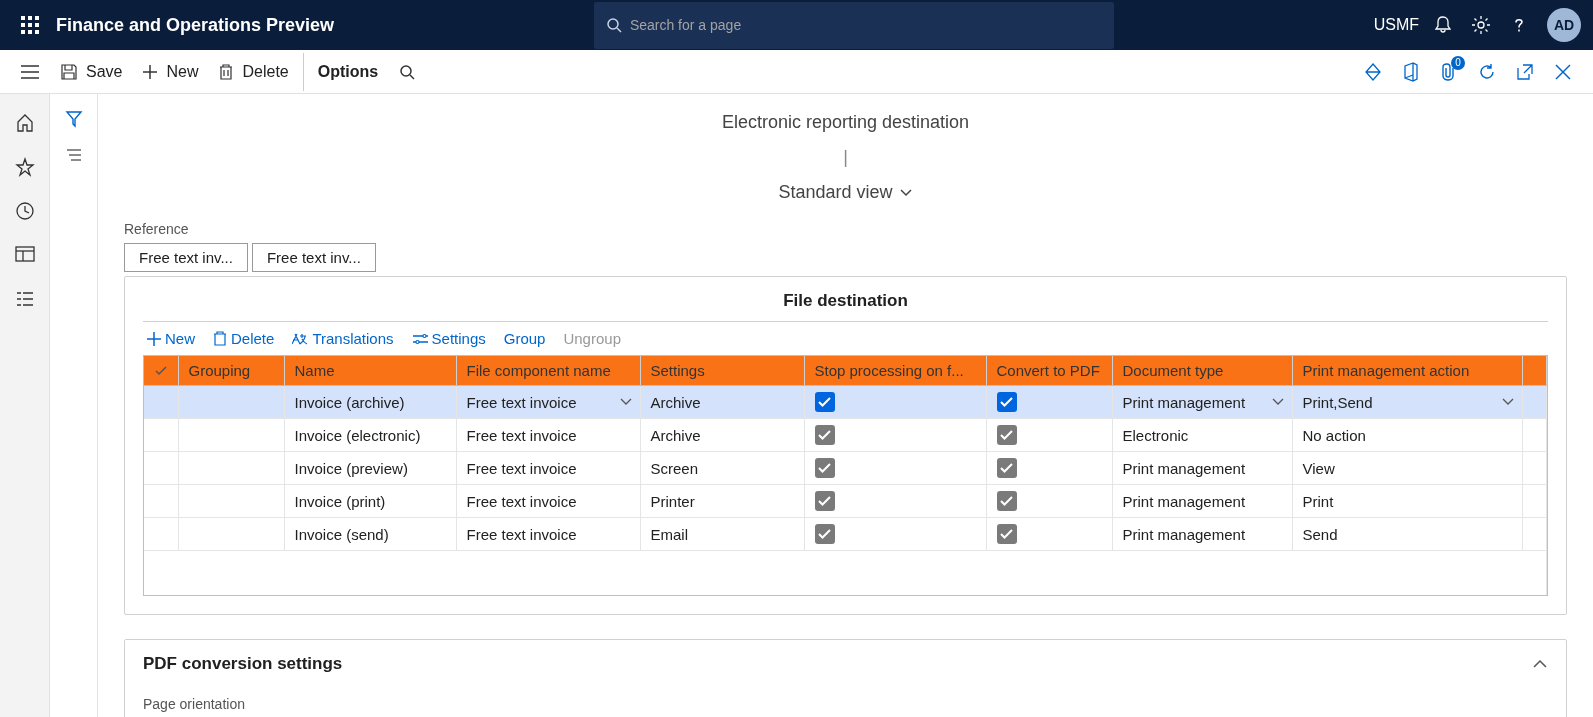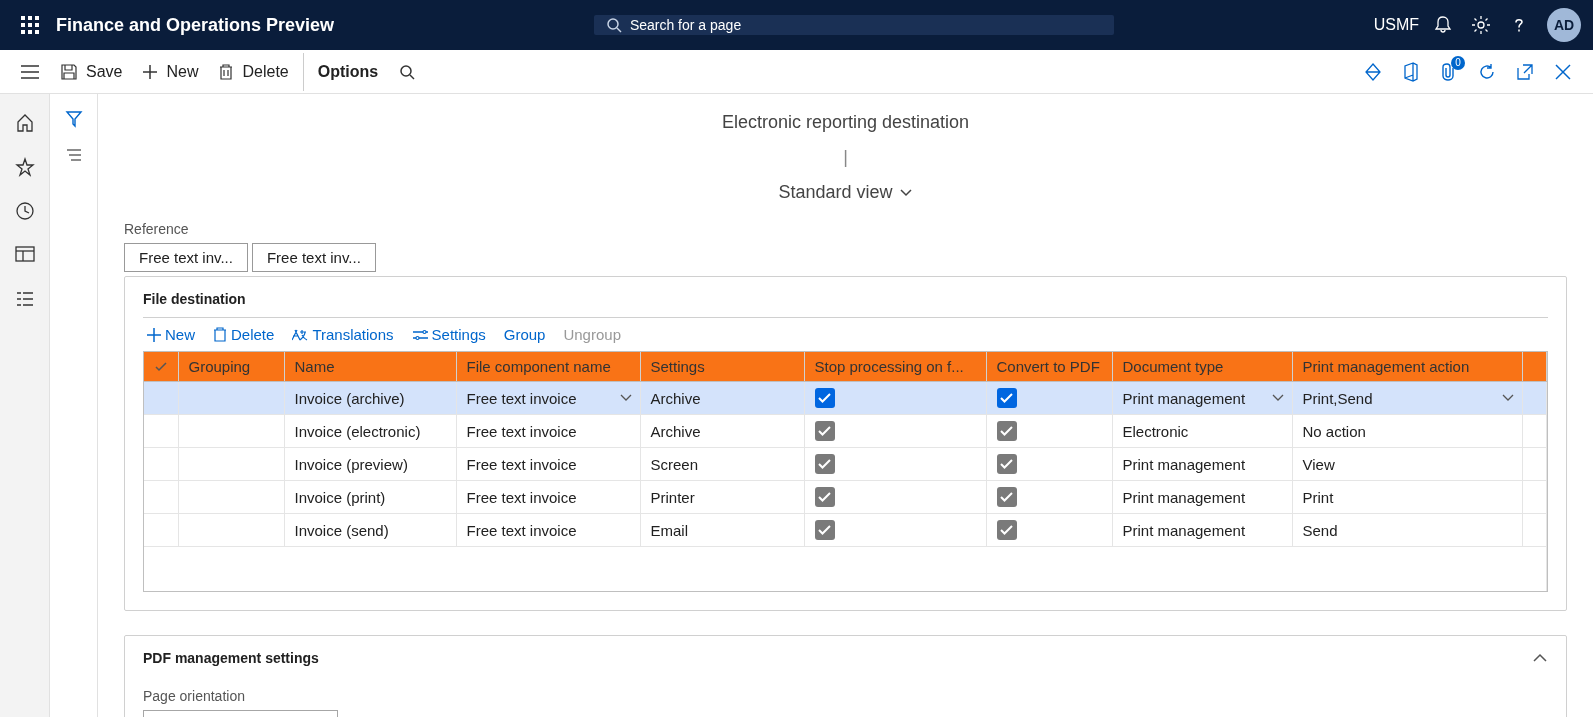--- a/index.html
+++ b/index.html
@@ -2,21 +2,21 @@
 <html><head>
 <meta charset="utf-8">
 <style>
   * { box-sizing: border-box; margin: 0; padding: 0; }
   body { font-family: "Segoe UI", -apple-system, sans-serif; font-size: 14px; color: #212121; background: #fff; overflow: hidden; }
   
   .top-bar { background: #0a1d3b; color: #fff; height: 50px; display: flex; align-items: center; padding: 0 12px; }
   .top-bar .waffle { width: 36px; display: flex; align-items: center; justify-content: center; }
   .top-bar .app-title { font-size: 18px; font-weight: 600; margin-left: 8px; }
   .top-bar .center { flex: 1; display: flex; justify-content: center; }
-  .search-box { background: #1a3055; width: 520px; height: 20px; border-radius: 2px; display: flex; align-items: center; padding: 0 12px; color: #ffffff; }
+  .search-box { background: #1a3055; width: 520px; height: 47px; border-radius: 2px; display: flex; align-items: center; padding: 0 12px; color: #a3a3a3; }
   .search-box svg { margin-right: 8px; flex-shrink: 0; }
   .top-bar .right { display: flex; align-items: center; gap: 10px; }
   .top-bar .right .org { font-size: 16px; }
   .top-bar .right .icon-btn { display: flex; align-items: center; justify-content: center; width: 28px; height: 28px; cursor: pointer; }
   .avatar { width: 34px; height: 34px; border-radius: 50%; background: #a0b8d8; color: #0a1d3b; font-size: 14px; font-weight: 600; display: flex; align-items: center; justify-content: center; margin-left: 4px; }
   
   .action-pane { height: 44px; border-bottom: 1px solid #e1e1e1; display: flex; align-items: center; padding: 0 10px; }
   .action-pane .left-rail-btn { width: 40px; display: flex; align-items: center; justify-content: center; }
   .action-pane .cmd { display: flex; align-items: center; gap: 8px; padding: 0 10px; height: 38px; font-size: 16px; color: #222; cursor: pointer; }
   .action-pane .cmd.sep { border-left: 1px solid #ccc; margin-left: 4px; padding-left: 14px; }
@@ -38,21 +38,21 @@
   
   .breadcrumb-row { display: flex; align-items: center; gap: 14px; font-size: 18px; color: #444; margin-bottom: 18px; flex-direction: column; }
   .breadcrumb-row .sep { color: #888; }
   .breadcrumb-row .view { display: flex; align-items: center; gap: 6px; cursor: pointer; }
   
   .ref-label { font-size: 14px; color: #555; margin-bottom: 6px; }
   .ref-row { display: flex; gap: 4px; margin-bottom: 4px; }
   .ref-chip { border: 1px solid #999; padding: 5px 14px; font-size: 15px; background: #fff; white-space: nowrap; overflow: hidden; text-overflow: ellipsis; max-width: 125px; cursor: pointer; }
   
   .panel { border: 1px solid #d0d0d0; border-radius: 2px; margin-bottom: 24px; }
-  .panel-header { padding: 14px 18px 10px 18px; font-size: 14px; font-weight: 600; display: flex; align-items: center; }
+  .panel-header { padding: 14px 18px 10px 18px; font-size: 17px; font-weight: 600; display: flex; align-items: center; justify-content: center; }
   .panel-header .collapse { margin-left: auto; cursor: pointer; color: #555; }
   .panel-body { padding: 0 18px 18px 18px; }
   
   .grid-toolbar { display: flex; align-items: center; gap: 18px; padding: 8px 0 8px 4px; border-top: 1px solid #d0d0d0; }
   .grid-toolbar .tb { color: #0066cc; font-size: 15px; display: flex; align-items: center; gap: 4px; cursor: pointer; }
   .grid-toolbar .tb.disabled { color: #999; cursor: default; }
   
   .grid { border: 1px solid #bfbfbf; }
   .grid table { width: 100%; border-collapse: collapse; table-layout: fixed; font-size: 15px; }
   .grid th { text-align: left; font-weight: 400; padding: 6px 10px; border-right: 1px solid #d0d0d0; border-bottom: 1px solid #bfbfbf; background: #f97316; color: #333; white-space: nowrap; overflow: hidden; text-overflow: ellipsis; }
@@ -457,21 +457,21 @@
                   <td colspan="10"></td>
                 </tr>
               </tbody>
           </table>
         </div>
       </div>
     </div>
 
     <div class="panel">
       <div class="panel-header">
-        <span>PDF management settings</span>
+        <span>PDF conversion settings</span>
         <span class="collapse">
           <svg width="16" height="10" viewBox="0 0 16 10">
               <path d="M2 8 L8 2 L14 8" fill="none" stroke="#555" stroke-width="1.5"></path>
             </svg>
         </span>
       </div>
       <div class="panel-body settings-section">
         <div class="sec-label">Page orientation</div>
         <div class="dropdown-field">
           <span>Portrait</span>

